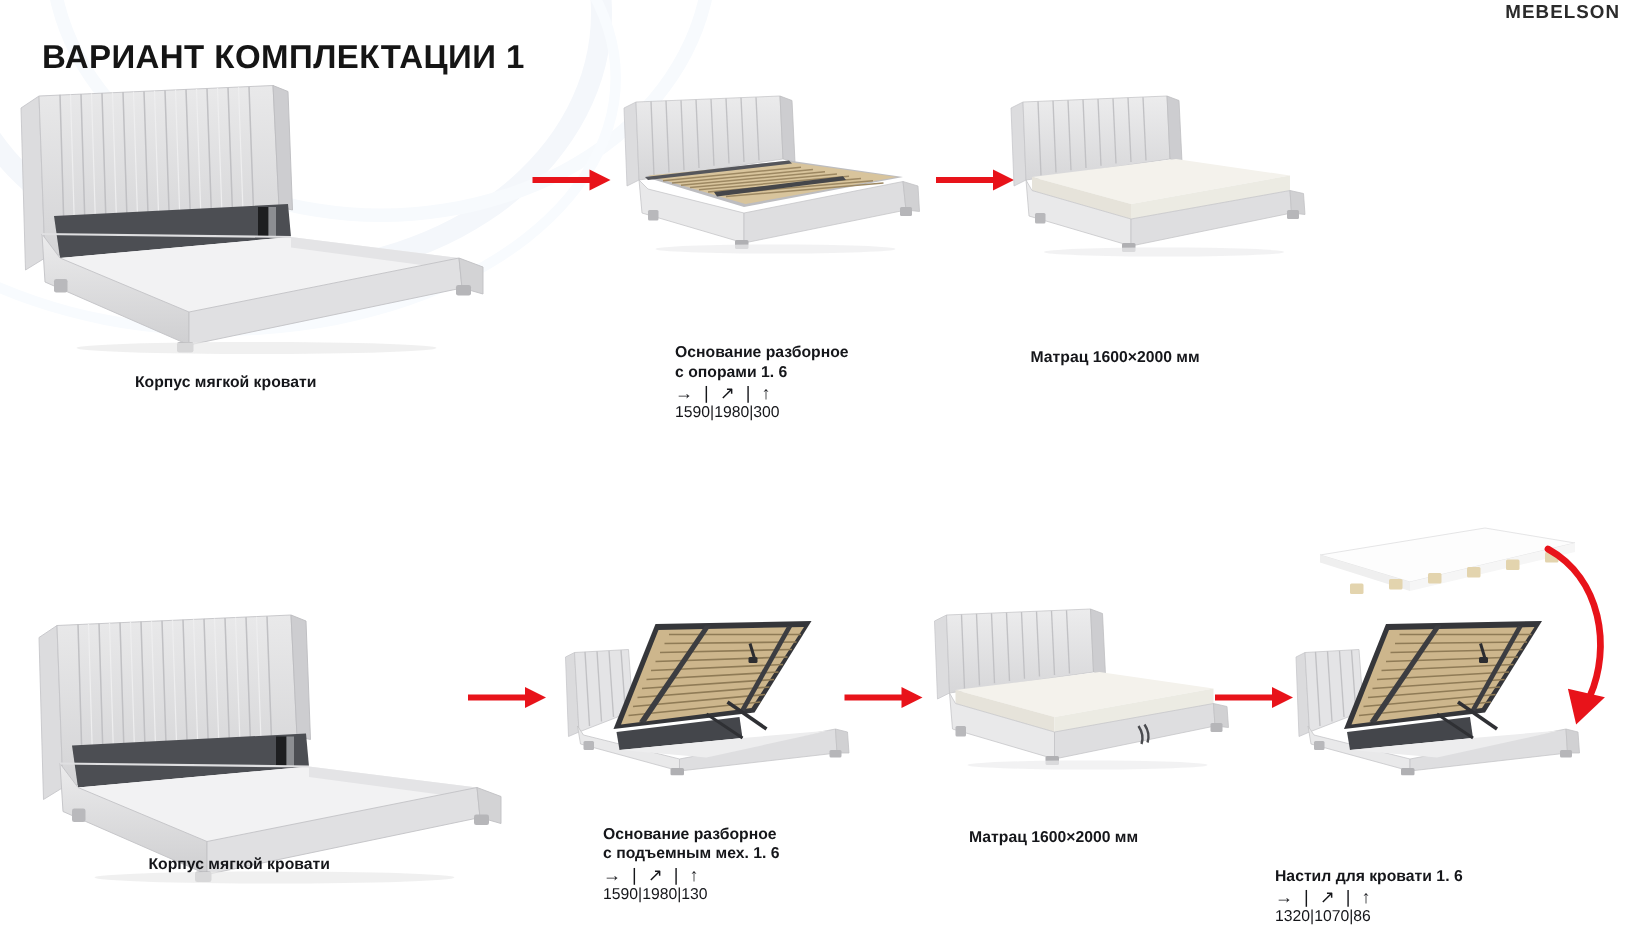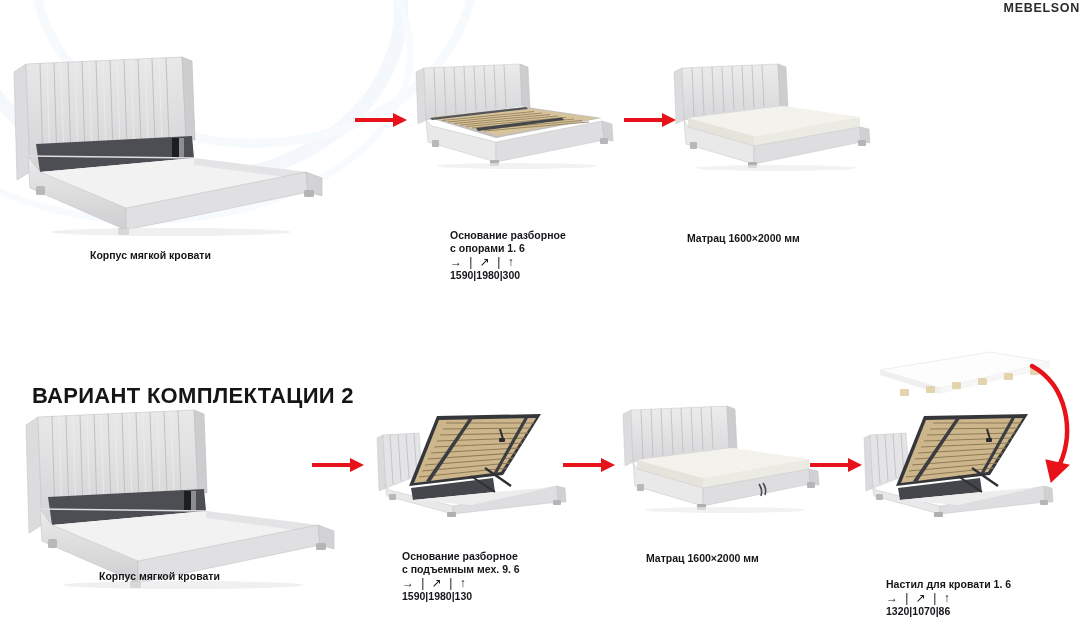--- a/index.html
+++ b/index.html
@@ -34,21 +34,21 @@
   .caption{
     position:absolute;
     font-size:10.5px;font-weight:bold;color:#15161a;line-height:13px;
     white-space:nowrap;
   }
   .caption .dims-arrows{
     font-weight:normal;font-size:12px;letter-spacing:2px;color:#15161a;
     display:block;line-height:14px;
   }
   .caption .dims-values{
-    font-weight:bold;font-size:10.5px;color:#15161a;display:block;line-height:13px;
+    font-weight:normal;font-size:10.5px;color:#15161a;display:block;line-height:13px;
   }
 
   
   .arrow{position:absolute;height:10px;}
   .arrow .shaft{position:absolute;left:0;top:3px;height:4px;background:#e8131a;}
   .arrow .head{
     position:absolute;top:-2px;width:0;height:0;
     border-top:7px solid transparent;border-bottom:7px solid transparent;
     border-left:14px solid #e8131a;
   }
@@ -64,20 +64,21 @@
 <body>
 
 <div class="stage">
 
   <div class="swoosh a"></div>
   <div class="swoosh b"></div>
   <div class="swoosh c"></div>
 
   <div class="brand">MEBELSON</div>
 
+  <div class="section-title" id="title1">ВАРИАНТ КОМПЛЕКТАЦИИ 1</div>
 
   <div class="bed" style="left:6px;top:52px;">
     <svg width="330" height="185" viewBox="0 0 330 185" xmlns="http://www.w3.org/2000/svg">
       <defs>
         <linearGradient id="hbG1" x1="0" y1="0" x2="0" y2="1">
           <stop offset="0" stop-color="#e9e9ea"></stop>
             <stop offset="1" stop-color="#d4d4d6"></stop>
         </linearGradient>
         <linearGradient id="sideG1" x1="0" y1="0" x2="0" y2="1">
           <stop offset="0" stop-color="#ebebec"></stop>
@@ -236,21 +237,20 @@
       <path d="M86,84 L192,65 L193,80 L86,102 Z" fill="#dedee0" stroke="#c3c3c6" stroke-width="0.5"></path>
       <path d="M192,65 L201,67 L202,81 L193,80 Z" fill="#d1d1d3" stroke="#c0c0c3" stroke-width="0.5"></path>
       <rect x="22" y="80" width="7" height="7" rx="1" fill="#b8b8bb"></rect>
       <rect x="80" y="100" width="9" height="6" rx="1" fill="#b0b0b3"></rect>
       <rect x="190" y="78" width="8" height="6" rx="1" fill="#b6b6b9"></rect>
       <ellipse cx="108" cy="106" rx="80" ry="3" fill="#ededee" opacity="0.7"></ellipse>
     </svg>
   </div>
   <div class="caption" style="left:687px;top:232px;">Матрац 1600×2000 мм</div>
 
-  <div class="section-title" id="title2">ВАРИАНТ КОМПЛЕКТАЦИИ 2</div>
 
   <div class="bed" style="left:18px;top:405px;">
     <svg width="330" height="185" viewBox="0 0 330 185" xmlns="http://www.w3.org/2000/svg">
       <defs>
         <linearGradient id="hbG4" x1="0" y1="0" x2="0" y2="1">
           <stop offset="0" stop-color="#e9e9ea"></stop>
             <stop offset="1" stop-color="#d4d4d6"></stop>
         </linearGradient>
         <linearGradient id="sideG4" x1="0" y1="0" x2="0" y2="1">
           <stop offset="0" stop-color="#ebebec"></stop>
@@ -351,21 +351,21 @@
       <path d="M125,37 L128,47" stroke="#2b2c30" stroke-width="2" fill="none"></path>
       <rect x="124" y="46" width="6" height="4" rx="1" fill="#2b2c30"></rect>
 
       <rect x="14" y="102" width="7" height="6" rx="1" fill="#b8b8bb"></rect>
       <rect x="72" y="120" width="9" height="5" rx="1" fill="#b0b0b3"></rect>
       <rect x="178" y="108" width="8" height="5" rx="1" fill="#b6b6b9"></rect>
     </svg>
   </div>
   <div class="caption" style="left:402px;top:550px;">
     <span>Основание разборное</span><br>
-    <span>с подъемным мех. 9. 6</span>
+    <span>с подъемным мех. 1. 6</span>
     <span class="dims-arrows">→ | ↗ | ↑</span>
     <span class="dims-values">1590|1980|130</span>
   </div>
 
   <div class="arrow" style="left:563px;top:460px;width:52px;">
     <div class="shaft" style="width:40px;"></div>
     <div class="head" style="left:38px;"></div>
   </div>
 
   <div class="bed" style="left:617px;top:404px;">
@@ -469,19 +469,19 @@
     </svg>
   </div>
 
   <div class="curve-arrow" style="left:1020px;top:360px;">
     <svg width="68" height="140" viewBox="0 0 68 140" xmlns="http://www.w3.org/2000/svg">
       <path d="M12,6 C48,26 54,72 40,104" stroke="#e8131a" stroke-width="4.5" fill="none" stroke-linecap="round"></path>
       <path d="M47,100 L36,124 L22,104 Z" fill="#e8131a" transform="rotate(22 36 110)"></path>
     </svg>
   </div>
 
-  <div class="caption" style="left:886px;top:578px;">
+  <div class="caption" style="left:850px;top:578px;">
     <span>Настил для кровати 1. 6</span>
     <span class="dims-arrows">→ | ↗ | ↑</span>
     <span class="dims-values">1320|1070|86</span>
   </div>
 
 </div>
 
 </body></html>

